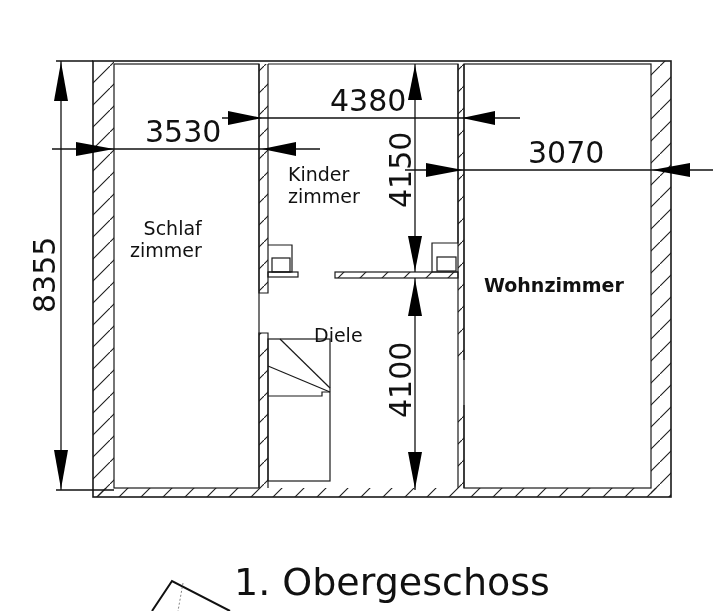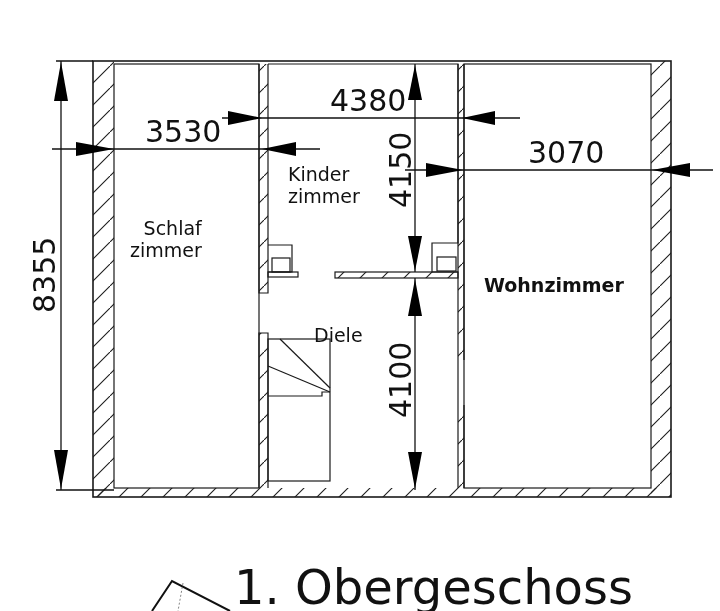--- a/index.html
+++ b/index.html
@@ -7,21 +7,21 @@
   svg { position:absolute; left:0; top:0; }
   .wall { fill:none; stroke:#1a1a1a; stroke-width:1.6; }
   .thin { fill:none; stroke:#1a1a1a; stroke-width:1.2; }
   .hatch { stroke:#1a1a1a; stroke-width:1.1; }
   .dim { stroke:#111; stroke-width:1.3; fill:none; }
   .arrow { fill:#000; }
   .lbl { position:absolute; color:#111; white-space:nowrap; line-height:1; }
   .dimtxt { font-size:30px; }
   .room { font-size:19px; line-height:22px; }
   .rot { transform-origin:left top; transform:rotate(-90deg); }
-  .title { font-size:48px; }
+  .title { font-size:38px; }
 </style>
 </head>
 <body>
 
 <svg width="720" height="611" viewBox="0 0 720 611">
   <defs>
     <pattern id="hp" patternUnits="userSpaceOnUse" width="22" height="22" patternTransform="rotate(0)">
       <line x1="0" y1="22" x2="22" y2="0" class="hatch"></line>
     </pattern>
   </defs>

